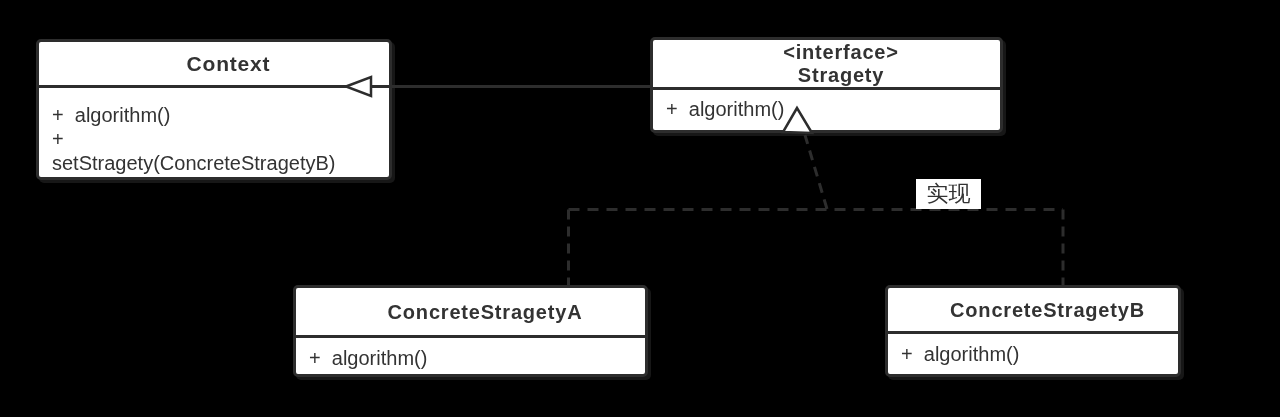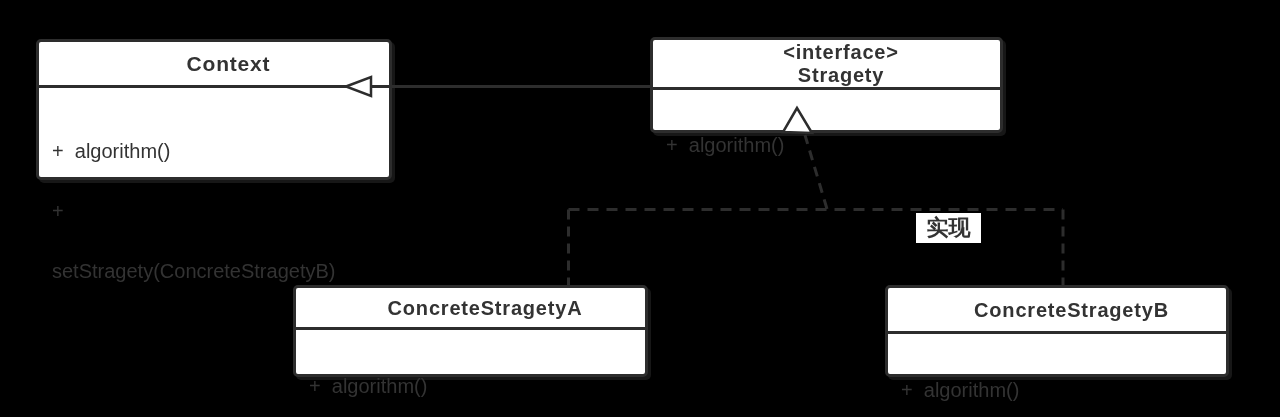--- a/index.html
+++ b/index.html
@@ -29,61 +29,60 @@
     font-weight: bold;
     font-size: 21px;
     letter-spacing: 0.8px;
     line-height: 22px;
     text-align: center;
     padding-left: 29px;
   }
   .uml-body {
     font-size: 20px;
   }
-  .member { white-space: pre; line-height: 24px; margin-top: 36px; }
+  .member { white-space: pre; line-height: 24px; }
 
   
   #box-context { left: 36px; top: 39px; width: 356px; height: 141px; }
   #box-context .uml-header { height: 46px; }
   #box-context .uml-body { padding: 15px 0 0 13px; }
 
   
   #box-interface { left: 650px; top: 37px; width: 353px; height: 96px; }
   #box-interface .uml-header { height: 50px; font-size: 20px; line-height: 23px; text-align: center; }
   #box-interface .uml-body { padding: 7px 0 0 13px; }
 
   
   #box-concrete-a { left: 293px; top: 285px; width: 355px; height: 92px; }
-  #box-concrete-a .uml-header { height: 42px; font-size: 20px; }
+  #box-concrete-a .uml-header { height: 50px; font-size: 20px; }
   #box-concrete-a .uml-body { padding: 8px 0 0 13px; }
 
   
-  #box-concrete-b { left: 885px; top: 285px; width: 344px; height: 92px; }
+  #box-concrete-b { left: 885px; top: 285px; width: 296px; height: 92px; }
   #box-concrete-b .uml-header { height: 46px; font-size: 20px; }
   #box-concrete-b .uml-body { padding: 8px 0 0 13px; }
 
   #connector-layer {
     position: absolute;
     left: 0; top: 0;
     width: 1280px; height: 417px;
     z-index: 5;
     pointer-events: none;
   }
   #realization-label {
     position: absolute;
-    left: 916px; top: 213px;
+    left: 916px; top: 179px;
     width: 65px; height: 30px;
     background: #ffffff;
     color: #333333;
     font-size: 22px;
     display: flex;
     align-items: center;
     justify-content: center;
     z-index: 6;
-    font-weight: bold;
   }
 </style>
 </head>
 <body>
 
 <div id="stage">
 
   <div class="uml-box" id="box-context">
     <div class="uml-header">
       <span>Context</span>

